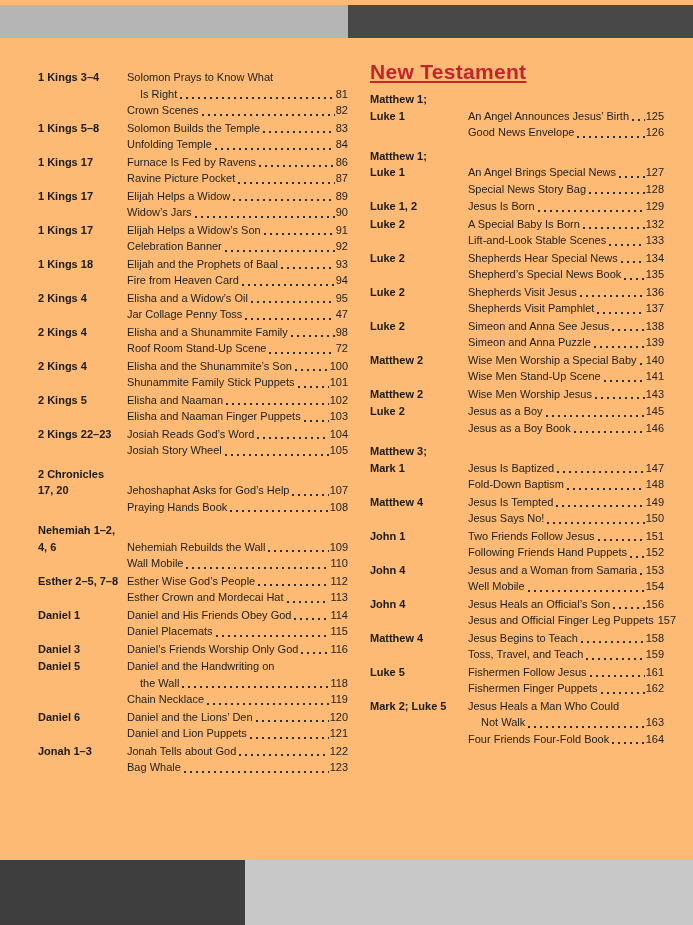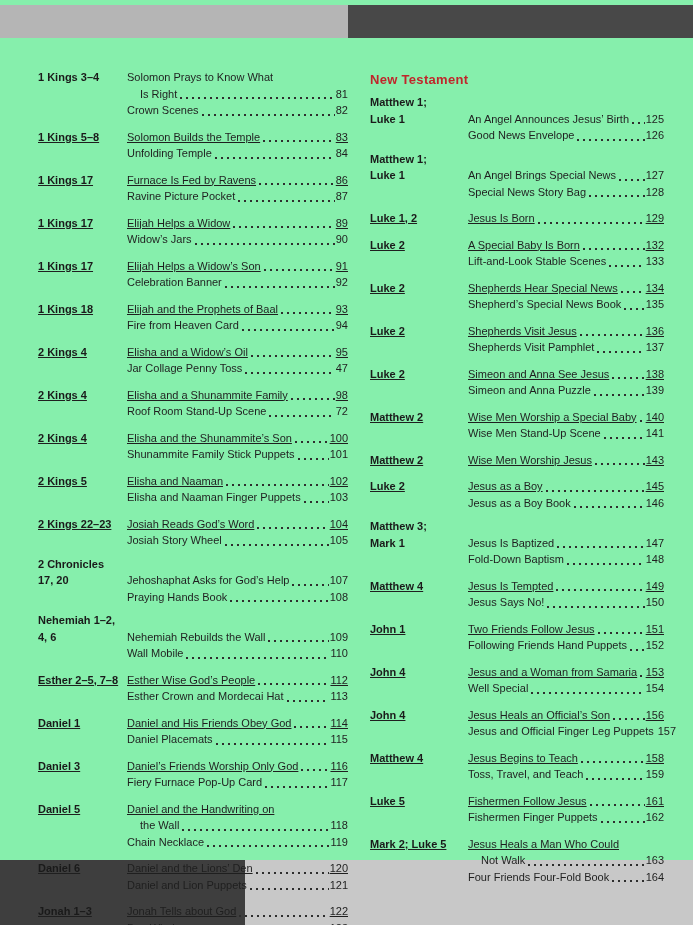--- a/index.html
+++ b/index.html
@@ -1,46 +1,47 @@
 <!DOCTYPE html>
 <html style="--top-left-band: #b5b5b5; --top-right-band: #484848; --bottom-left-band: #3e3e3e; --bottom-right-band: #c8c8c8; --heading-red: #c0262b;"><head>
 <meta charset="utf-8">
 <style>
   html,body{margin:0;padding:0;}
   body{background:#ffffff;}
   .page{
     position:relative;
     width:693px;height:925px;
-    background:#86efac;
+    background:#fdba74;
     overflow:hidden;
     font-family:"Liberation Sans",sans-serif;
     color:#222;
   }
   .band{position:absolute;}
   .band.top-left{left:0;top:5px;width:348px;height:33px;background:var(--top-left-band);}
   .band.top-right{left:348px;top:5px;width:345px;height:33px;background:var(--top-right-band);}
   .band.bottom-left{left:0;top:860px;width:245px;height:65px;background:var(--bottom-left-band);}
   .band.bottom-right{left:245px;top:860px;width:448px;height:65px;background:var(--bottom-right-band);}
 
   .col{position:absolute;}
   .col-left{left:38px;top:69px;width:310px;--refw:89px;}
   .col-right{left:370px;top:60px;width:294px;--refw:98px;}
 
   .nt-heading{
-    font-size:13px;font-weight:bold;letter-spacing:0.3px;
+    font-size:21px;font-weight:bold;letter-spacing:0.3px;
     color:var(--heading-red);
-    margin:12px 0 7px 0;
+    margin:0 0 7px 0;
+    text-decoration:underline;
   }
 
   .row{
     display:flex;align-items:baseline;
     font-size:11px;line-height:16.5px;
     color:#1f1f1f;
   }
-  .row.gap-s{margin-top:10px;text-decoration:underline;}
+  .row.gap-s{margin-top:1px;}
   .row.gap-l{margin-top:7px;}
   .ref{
     flex:0 0 var(--refw);
     font-weight:bold;white-space:nowrap;color:#1a1a1a;
   }
   .title{white-space:nowrap;}
   .row.indent .title{padding-left:13px;}
   .leader{
     flex:1 1 6px;height:2px;align-self:flex-end;
     margin:0 1px 3px 3px;
@@ -247,26 +248,20 @@
         <span class="title">Daniel Placemats</span>
         <span class="leader"></span>
         <span class="page-num">115</span>
       </div>
       <div class="row gap-s">
         <span class="ref">Daniel 3</span>
         <span class="title">Daniel’s Friends Worship Only God</span>
         <span class="leader"></span>
         <span class="page-num">116</span>
       </div>
-      <div class="row">
-        <span class="ref"></span>
-        <span class="title">Fiery Furnace Pop-Up Card</span>
-        <span class="leader"></span>
-        <span class="page-num">117</span>
-      </div>
       <div class="row gap-s">
         <span class="ref">Daniel 5</span>
         <span class="title">Daniel and the Handwriting on</span>
       </div>
       <div class="row indent">
         <span class="ref"></span>
         <span class="title">the Wall</span>
         <span class="leader"></span>
         <span class="page-num">118</span>
       </div>
@@ -459,21 +454,21 @@
           <span class="page-num">152</span>
         </div>
         <div class="row gap-s">
           <span class="ref">John 4</span>
           <span class="title">Jesus and a Woman from Samaria</span>
           <span class="leader"></span>
           <span class="page-num">153</span>
         </div>
         <div class="row">
           <span class="ref"></span>
-          <span class="title">Well Special</span>
+          <span class="title">Well Mobile</span>
           <span class="leader"></span>
           <span class="page-num">154</span>
         </div>
         <div class="row gap-s">
           <span class="ref">John 4</span>
           <span class="title">Jesus Heals an Official’s Son</span>
           <span class="leader"></span>
           <span class="page-num">156</span>
         </div>
         <div class="row">

